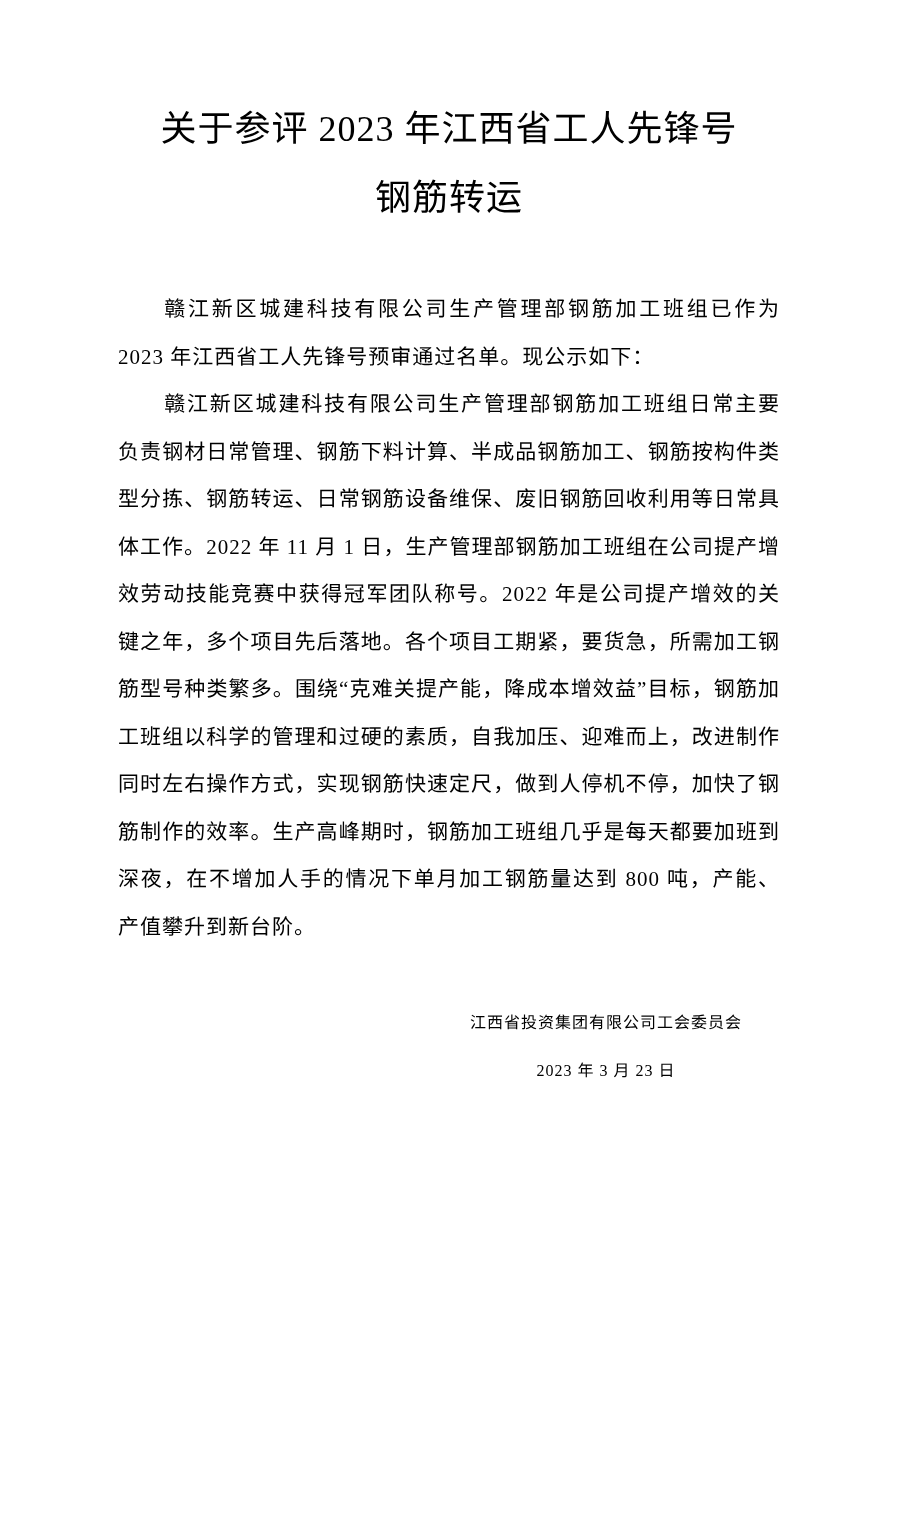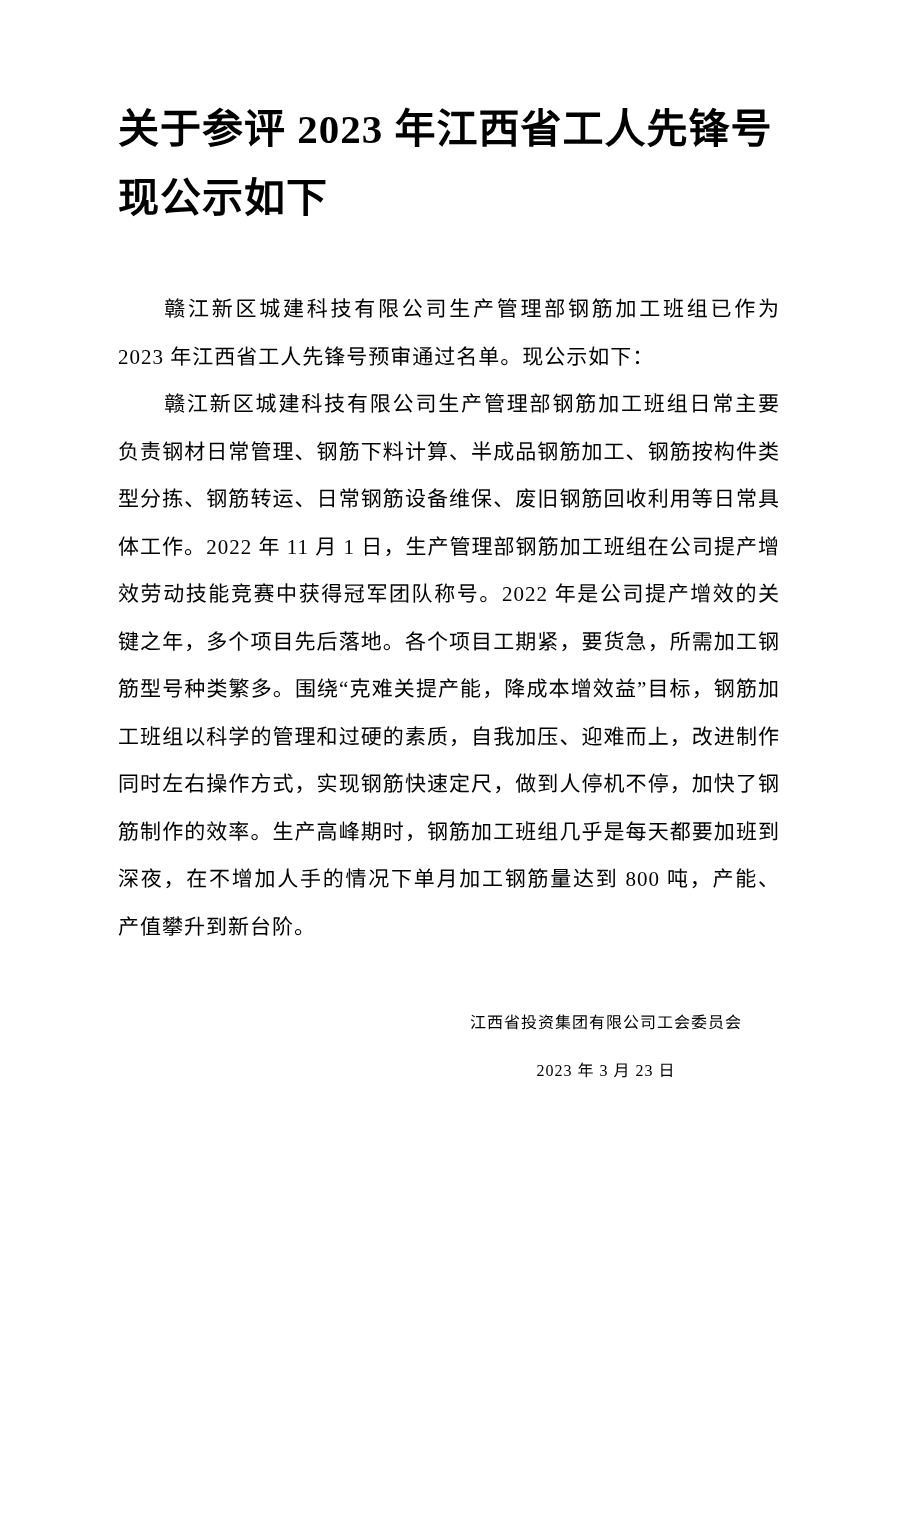--- a/index.html
+++ b/index.html
@@ -13,24 +13,24 @@
     height: 1519px;
     margin: 0 auto;
     background: #ffffff;
     box-sizing: border-box;
     padding: 95px 120px 0 118px;
     overflow: hidden;
     color: #000000;
     font-family: "Liberation Serif", "DejaVu Serif", serif;
   }
   .doc-title {
-    font-size: 41px;
-    font-weight: bold;
+    font-size: 36px;
+    font-weight: normal;
     line-height: 69px;
-    text-align: left;
+    text-align: center;
     letter-spacing: 1px;
   }
   .doc-body {
     margin-top: 53px;
   }
   .doc-body p {
     margin: 0;
     font-size: 21px;
     line-height: 47.5px;
     letter-spacing: 1px;
@@ -58,21 +58,21 @@
     letter-spacing: 1px;
   }
 </style>
 </head>
 <body>
 
 <div class="page">
 
   <div class="doc-title">
     <div>关于参评 2023 年江西省工人先锋号</div>
-    <div>现公示如下</div>
+    <div>钢筋转运</div>
   </div>
 
   <div class="doc-body">
     <p class="indent">赣江新区城建科技有限公司生产管理部钢筋加工班组已作为 2023 年江西省工人先锋号预审通过名单。现公示如下：</p>
 
 
     <p class="indent">赣江新区城建科技有限公司生产管理部钢筋加工班组日常主要负责钢材日常管理、钢筋下料计算、半成品钢筋加工、钢筋按构件类型分拣、钢筋转运、日常钢筋设备维保、废旧钢筋回收利用等日常具体工作。2022 年 11 月 1 日，生产管理部钢筋加工班组在公司提产增效劳动技能竞赛中获得冠军团队称号。2022 年是公司提产增效的关键之年，多个项目先后落地。各个项目工期紧，要货急，所需加工钢筋型号种类繁多。围绕“克难关提产能，降成本增效益”目标，钢筋加工班组以科学的管理和过硬的素质，自我加压、迎难而上，改进制作同时左右操作方式，实现钢筋快速定尺，做到人停机不停，加快了钢筋制作的效率。生产高峰期时，钢筋加工班组几乎是每天都要加班到深夜，在不增加人手的情况下单月加工钢筋量达到 800 吨，产能、产值攀升到新台阶。</p>
 
   </div>
 

